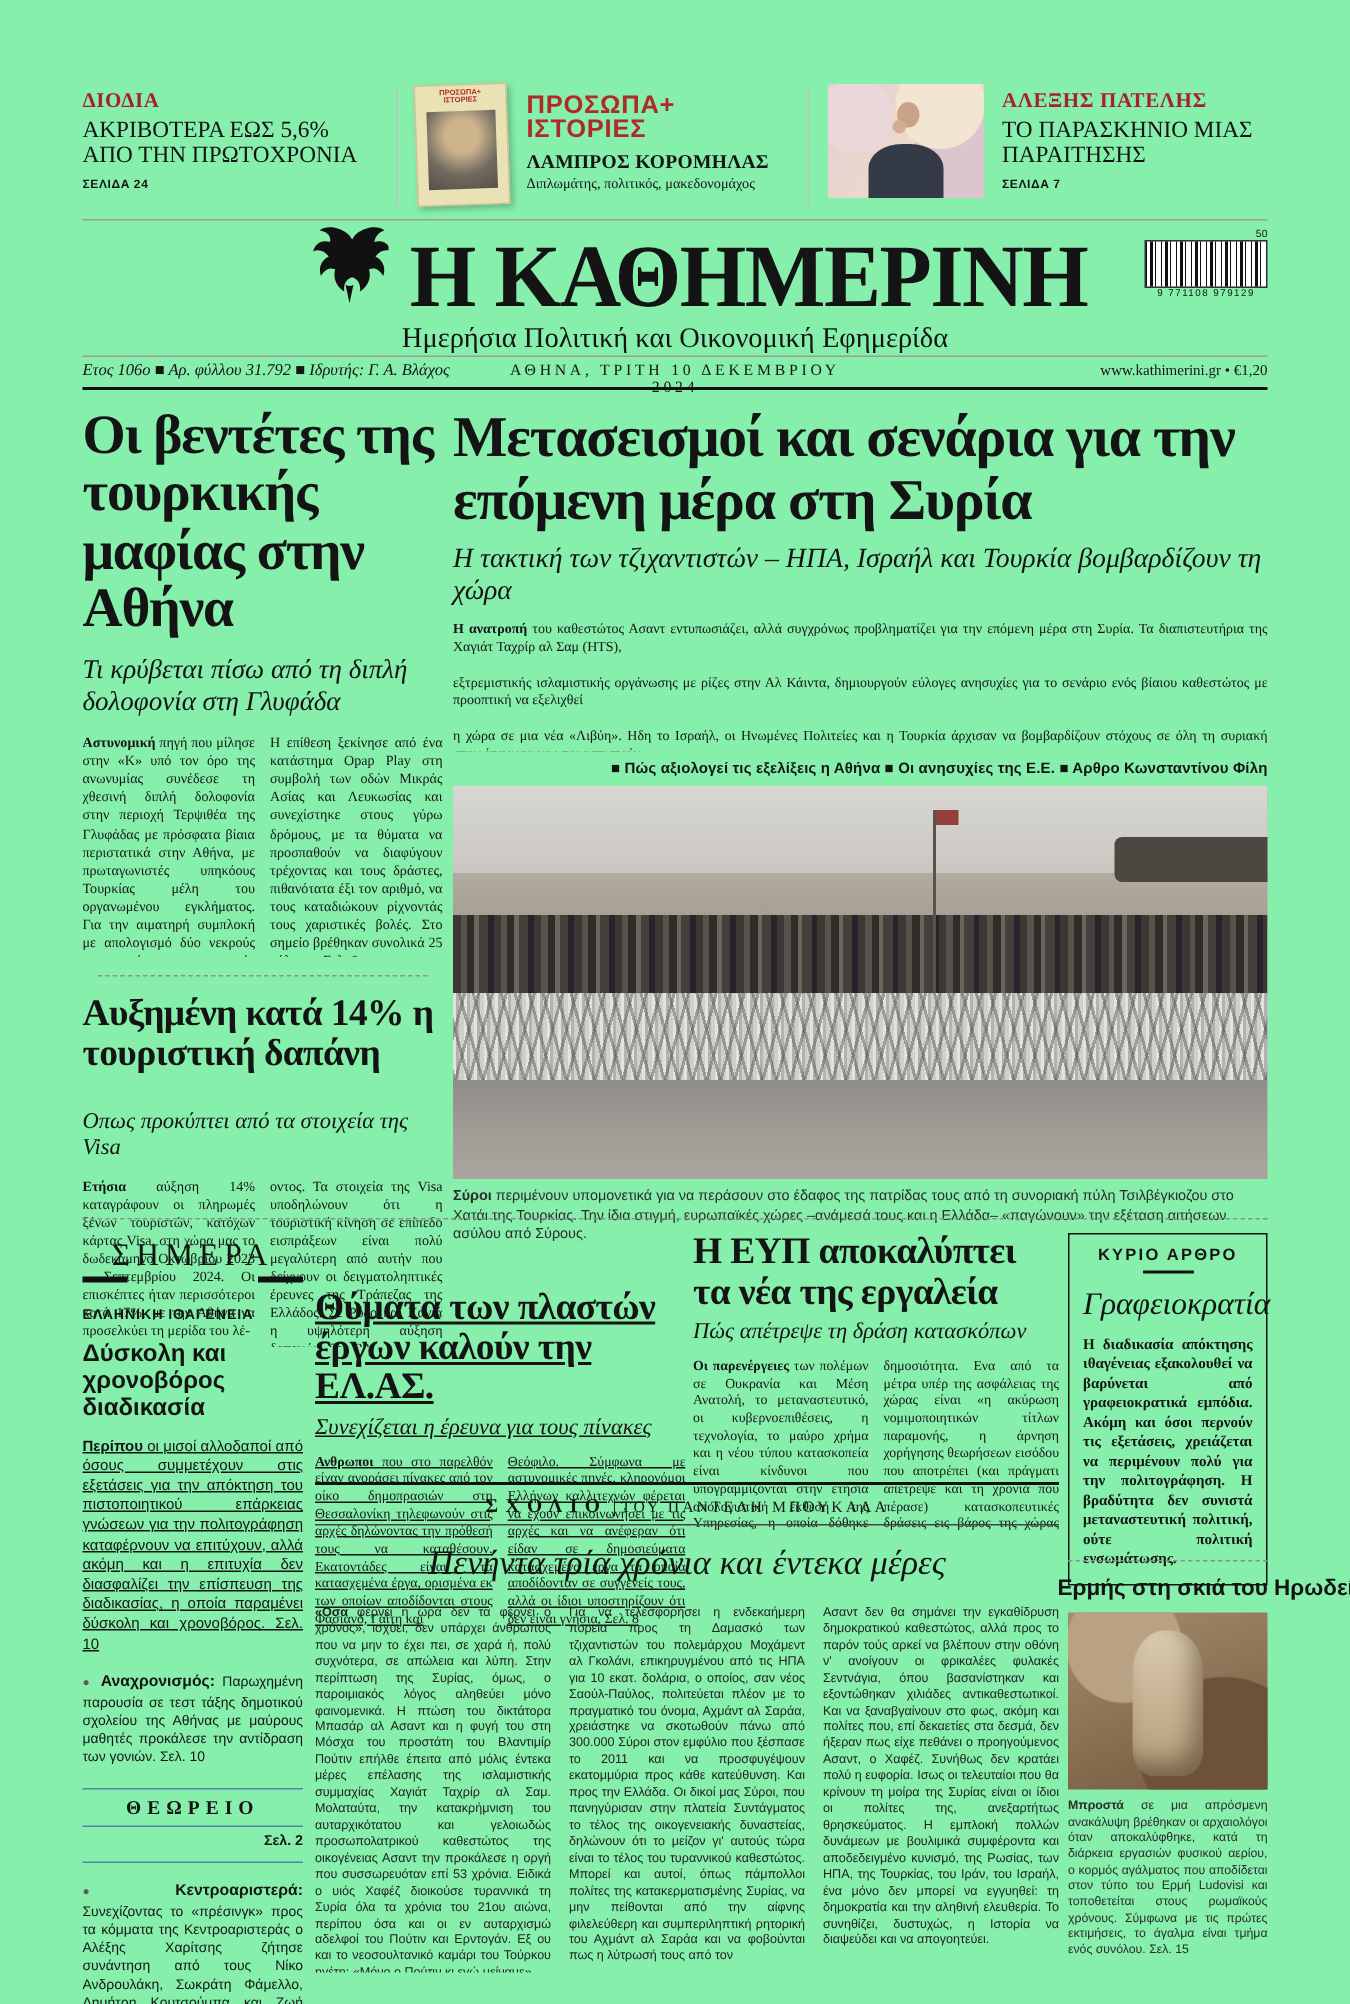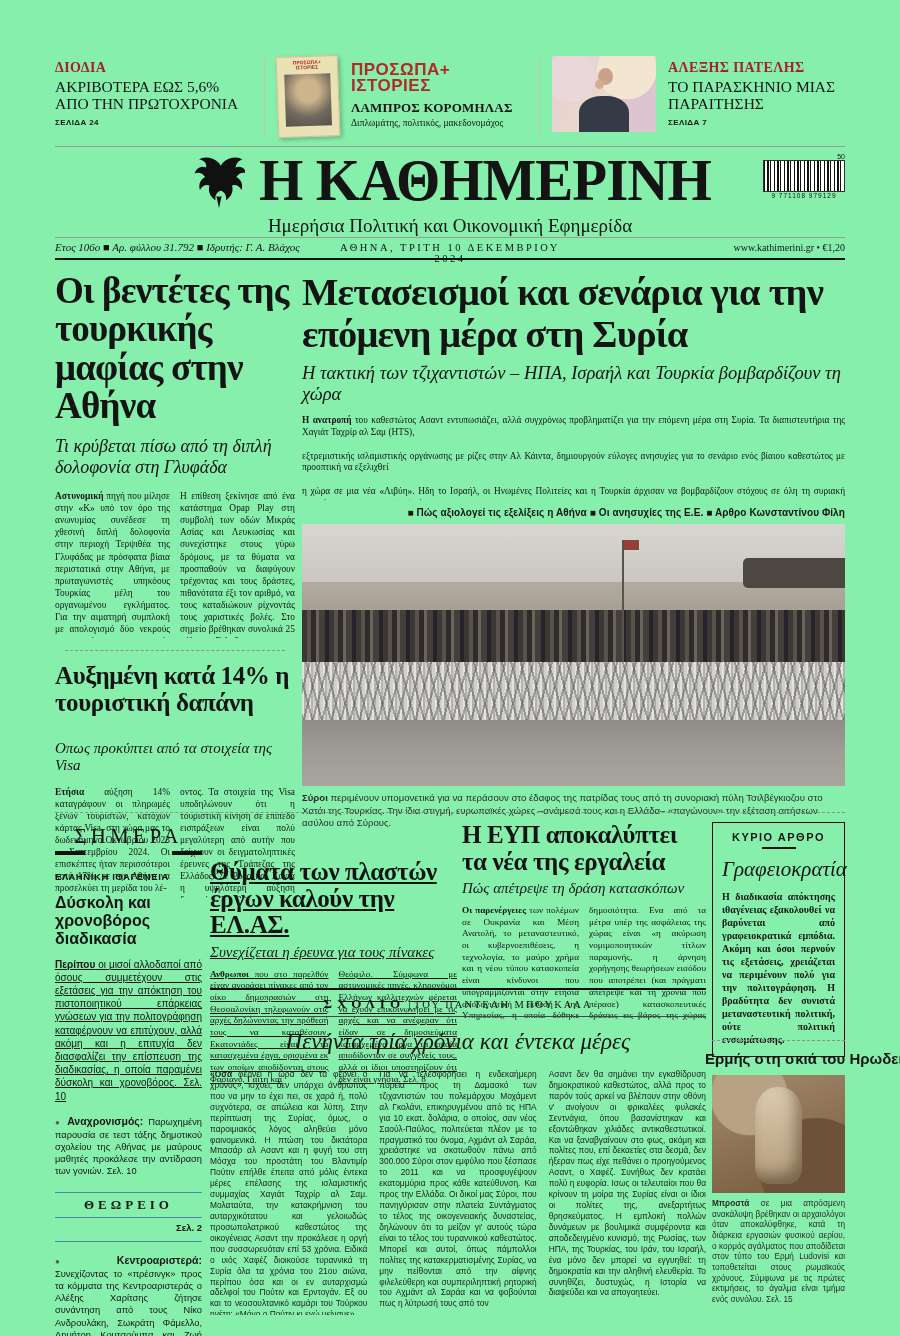--- a/index.html
+++ b/index.html
@@ -41,21 +41,21 @@
                linear-gradient(120deg,#e5ced4,#ecdbc9 60%,#dcc7bc);}
   .patelis .head{position:absolute;left:46px;top:12px;width:15px;height:17px;border-radius:50%;
                  background:#c8a289;}
   .patelis .hand{position:absolute;left:43px;top:24px;width:9px;height:9px;border-radius:50%;background:#d3ad92;}
   .patelis .body{position:absolute;left:27px;bottom:0;width:50px;height:36px;border-radius:45% 45% 0 0;
                  background:#343a46;}
   .promo-right .txt{padding-top:4px;}
 
   
   .rule-top{top:146px;left:55px;width:790px;}
-  .masthead{top:152px;left:57px;width:790px;height:60px;display:flex;align-items:flex-end;justify-content:center;gap:14px;}
+  .masthead{top:152px;left:71px;width:790px;height:60px;display:flex;align-items:flex-start;justify-content:center;gap:14px;}
   .eagle{width:52px;height:58px;flex:none;margin-top:-4px;}
   .mast-title{font-size:57px;font-weight:700;letter-spacing:-1px;transform:scaleY(1.04);white-space:nowrap;}
   .barcode-box{top:153px;left:763px;width:82px;height:52px;}
   .bc-num{font-size:7px;text-align:right;font-family:"Liberation Sans",sans-serif;}
   .bc{height:30px;border:1px solid #333;
       background:repeating-linear-gradient(90deg,#111 0 1px,#fff 1px 3px,#111 3px 5px,#fff 5px 6px,#111 6px 7px,#fff 7px 10px);}
   .bc-digits{font-size:6.5px;letter-spacing:1px;text-align:center;font-family:"Liberation Sans",sans-serif;}
   .subtitle{top:215px;left:55px;width:790px;text-align:center;font-size:19px;}
   .rule-sub{top:237px;left:55px;width:790px;}
   .dateline{top:241px;left:55px;width:790px;display:flex;align-items:baseline;font-size:11px;}

